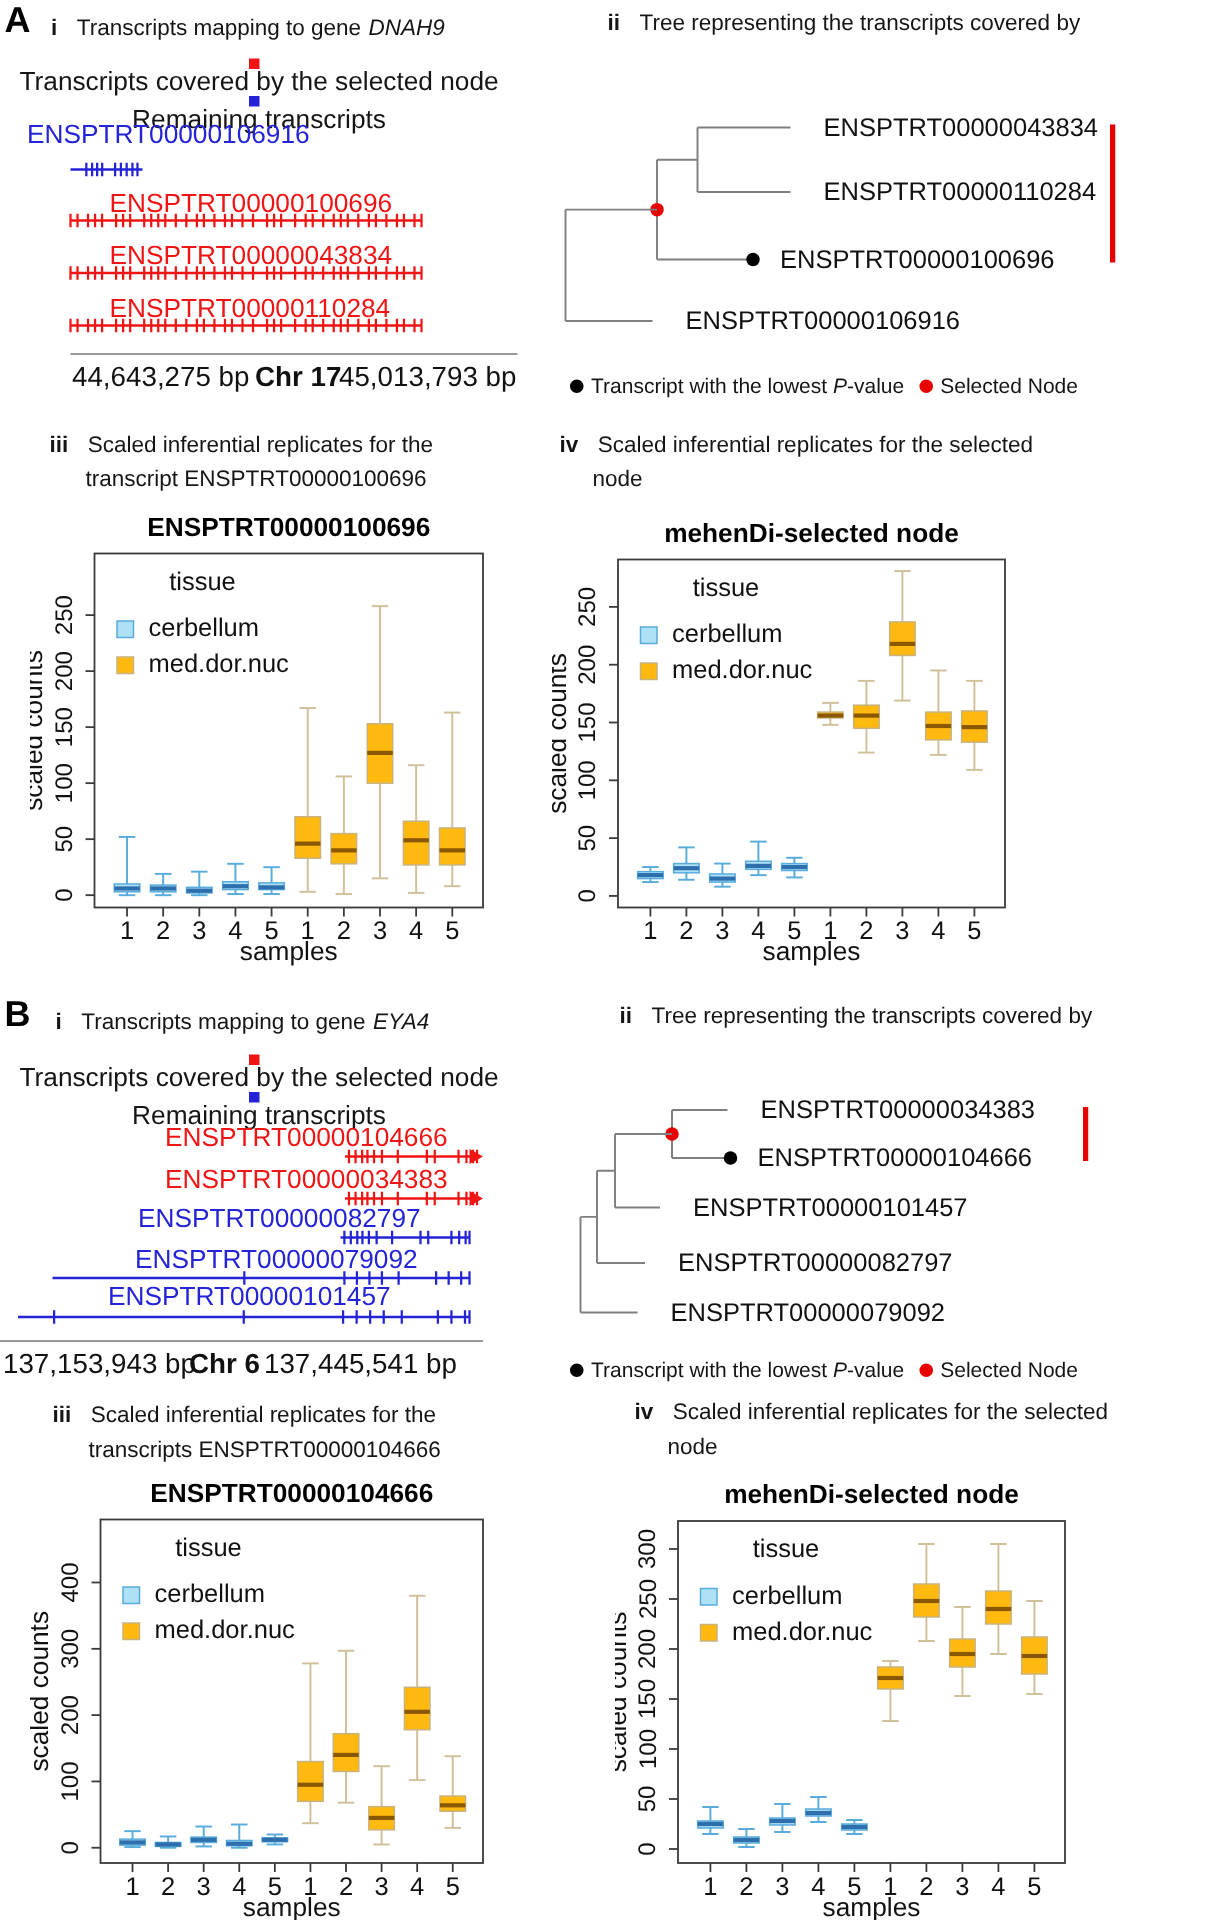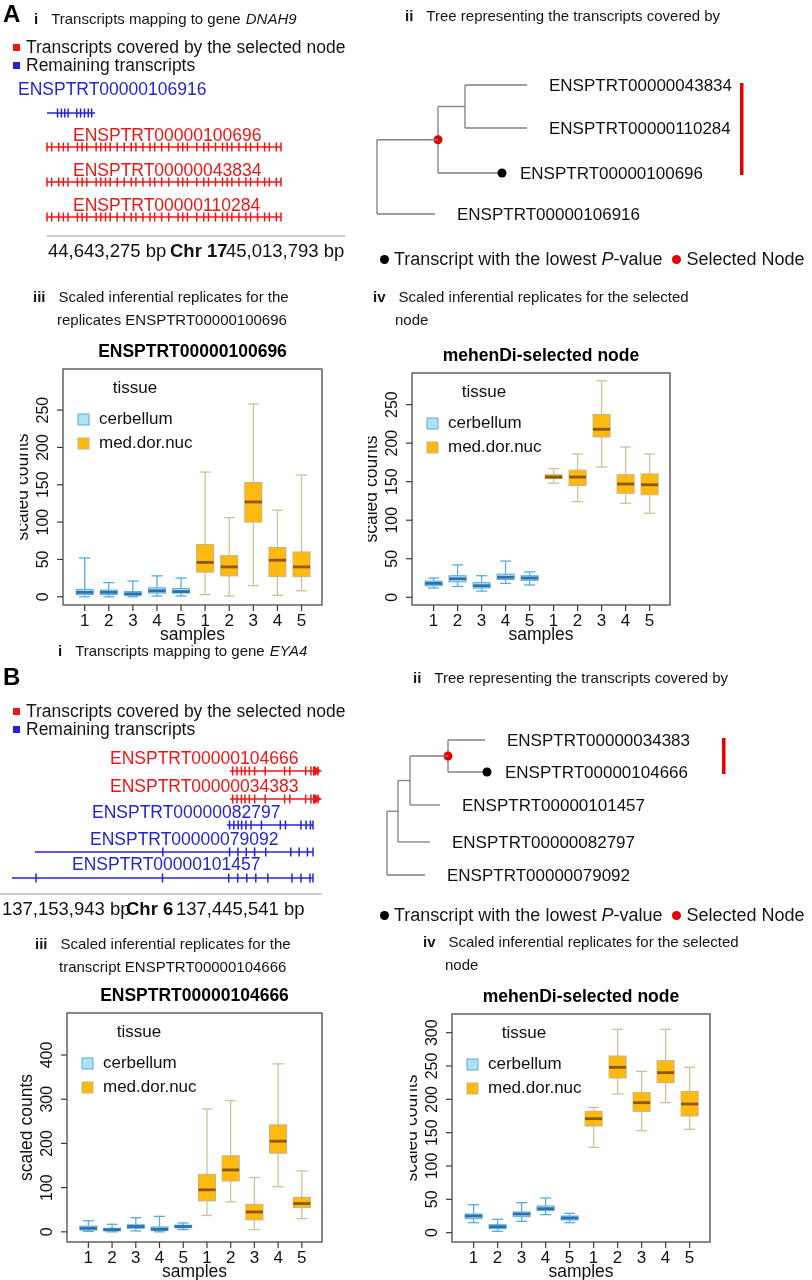--- a/index.html
+++ b/index.html
@@ -10,32 +10,32 @@
   #a-label{left:3px;top:0px;}
   #b-label{left:3px;top:663px;}
   .h{font-size:15px;line-height:23px;color:#151515;}
   .rn{font-weight:700;margin-right:13px;}
   .gene{font-style:italic;margin-left:5px;}
   .ind{padding-left:24px;}
   #a-i-heading{left:34px;top:7px;width:400px;}
   #a-ii-heading{left:405px;top:4px;width:402px;}
   #a-iii-heading{left:33px;top:285px;width:335px;}
   #a-iv-heading{left:373px;top:285px;width:420px;}
-  #b-i-heading{left:37px;top:639px;width:400px;margin-left:21px;}
+  #b-i-heading{left:37px;top:670px;width:400px;}
   #b-ii-heading{left:413px;top:666px;width:398px;}
   #b-iii-heading{left:35px;top:932px;width:340px;}
   #b-iv-heading{left:423px;top:930px;width:388px;}
   .klegend{font-size:17.5px;line-height:17px;color:#151515;}
-  .krow{display:flex;align-items:center;margin:0 0 1px 0;}
+  .krow{display:flex;align-items:center;margin:0 0 1px 0;flex-direction:column;}
   .sq{width:7px;height:7px;margin-right:6px;flex:0 0 auto;}
   .sqred{background:#F01515;}
   .sqblue{background:#2424D6;}
   #a-i-legend{left:13px;top:39px;}
   #b-i-legend{left:13px;top:703px;}
-  .tlegend{font-size:18px;color:#151515;display:flex;align-items:center;white-space:nowrap;}
+  .tlegend{font-size:14px;color:#151515;display:flex;align-items:center;white-space:nowrap;}
   .dot{width:9px;height:9px;border-radius:50%;display:inline-block;margin:0 5px 0 0;flex:0 0 auto;}
   .dotblack{background:#000;}
   .dotred{background:#E60000;margin-left:10px;}
   #a-tree-legend{left:380px;top:249px;}
   #b-tree-legend{left:380px;top:905px;}
   #svg-track-a{left:0;top:70px;}
   #svg-tree-a{left:370px;top:70px;}
   #chart-a3{left:20px;top:335px;}
   #chart-a4{left:368px;top:335px;}
   #svg-track-b{left:0;top:738px;}
@@ -231,21 +231,21 @@
 
   <div class="abs tlegend" id="a-tree-legend">
     <span class="dot dotblack"></span>
     <span><span>Transcript with the lowest </span><i>P</i><span>-value</span></span>
     <span class="dot dotred"></span>
     <span>Selected Node</span>
   </div>
 
   <div class="abs h" id="a-iii-heading">
     <div><b class="rn">iii</b><span>Scaled inferential replicates for the</span></div>
-    <div class="ind">replicates ENSPTRT00000100696</div>
+    <div class="ind">transcript ENSPTRT00000100696</div>
   </div>
 
   <div class="abs h" id="a-iv-heading">
     <div><b class="rn">iv</b><span>Scaled inferential replicates for the selected</span></div>
     <div class="ind" style="padding-left:22px">node</div>
   </div>
 
   <svg class="abs" id="chart-a3" width="345" height="315">
       <rect x="43" y="34" width="259" height="236" fill="#fff" stroke="#3a3a3a" stroke-width="1.2"></rect>
       <text x="172.5" y="22" text-anchor="middle" font-size="17.5" font-weight="bold" fill="#000">ENSPTRT00000100696</text>
@@ -578,21 +578,21 @@
 
   <div class="abs tlegend" id="b-tree-legend">
     <span class="dot dotblack"></span>
     <span><span>Transcript with the lowest </span><i>P</i><span>-value</span></span>
     <span class="dot dotred"></span>
     <span>Selected Node</span>
   </div>
 
   <div class="abs h" id="b-iii-heading">
     <div><b class="rn">iii</b><span>Scaled inferential replicates for the</span></div>
-    <div class="ind">transcript ENSPTRT00000104666</div>
+    <div class="ind">transcripts ENSPTRT00000104666</div>
   </div>
 
   <div class="abs h" id="b-iv-heading">
     <div><b class="rn">iv</b><span>Scaled inferential replicates for the selected</span></div>
     <div class="ind" style="padding-left:22px">node</div>
   </div>
 
   <svg class="abs" id="chart-b3" width="340" height="302">
       <rect x="47" y="35" width="255" height="229" fill="#fff" stroke="#3a3a3a" stroke-width="1.2"></rect>
       <text x="174.5" y="23" text-anchor="middle" font-size="17.5" font-weight="bold" fill="#000">ENSPTRT00000104666</text>

